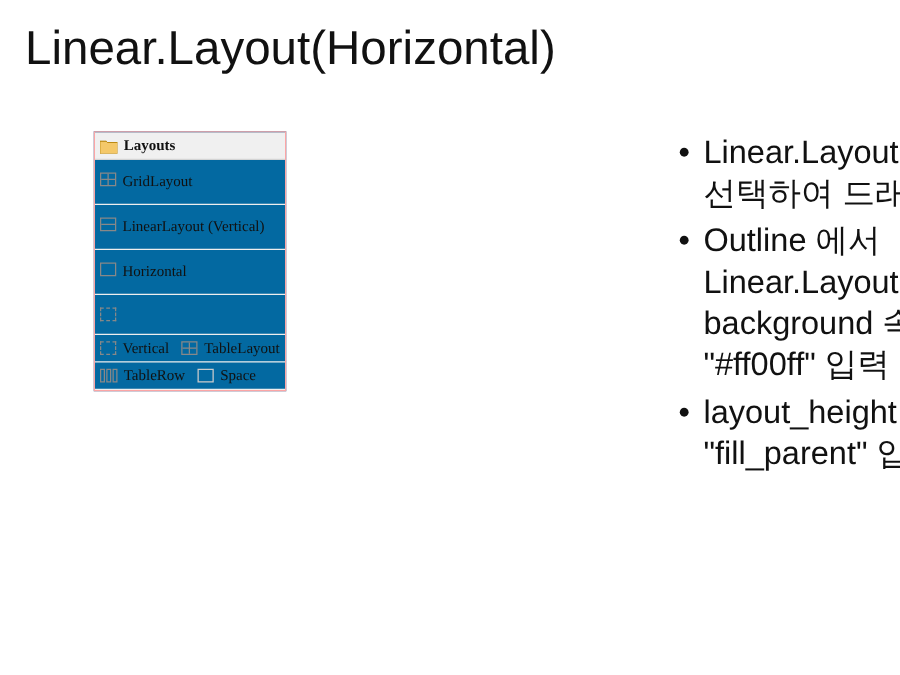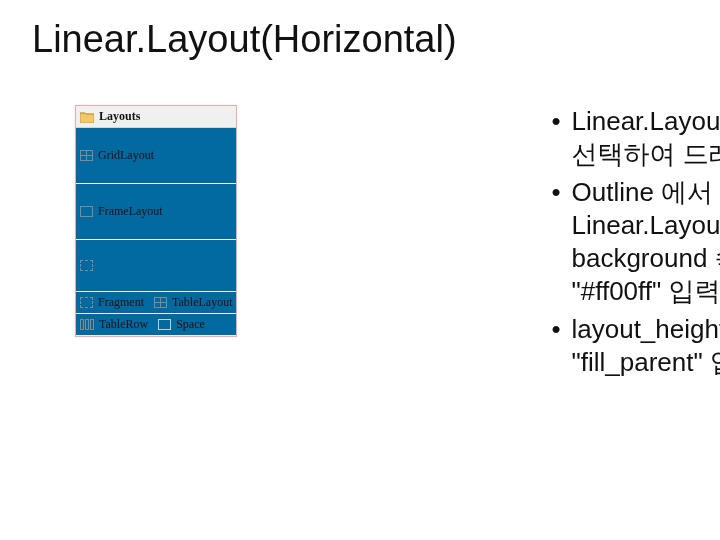--- a/index.html
+++ b/index.html
@@ -7,21 +7,21 @@
     width: 720px;
     height: 540px;
     background: #ffffff;
     font-family: "Malgun Gothic", Arial, sans-serif;
     color: #111;
     position: relative;
   }
   .title {
     position: absolute;
     top: 18px;
-    left: 32px;
+    left: 20px;
     font-size: 38px;
     font-weight: 400;
   }
   .content {
     position: absolute;
     top: 105px;
     left: 0;
     width: 720px;
     display: flex;
     flex-direction: row;
@@ -39,23 +39,22 @@
     display: flex;
     align-items: center;
     gap: 5px;
     padding: 3px 4px;
     background: #f0f0f0;
     border-bottom: 1px solid #d4d4d4;
     font-weight: bold;
   }
   .panel-row {
     display: flex;
-    align-items: center;
     gap: 5px;
-    padding: 20px 4px;
+    padding: 10px 4px;
     border-bottom: 1px solid #eee;
   }
   .panel-row:last-child { border-bottom: none; }
   .sub-row {
     display: inline-flex;
     align-items: center;
     gap: 5px;
   }
   .panel-split {
     display: flex;
@@ -118,31 +117,35 @@
           </svg>
       </span>
       <span>Layouts</span>
     </div>
 
     <div class="panel-row">
       <span class="box-icon grid-4"></span>
       <span>GridLayout</span>
     </div>
     <div class="panel-row">
+      <span class="box-icon split-h"></span>
+      <span>LinearLayout (Vertical)</span>
+    </div>
+    <div class="panel-row">
       <span class="box-icon"></span>
-      <span>FrameLayout</span>
+      <span>Horizontal</span>
     </div>
     <div class="panel-row">
       <span class="box-icon dashed"></span>
     </div>
 
     <div class="panel-split">
       <span class="sub-row">
         <span class="box-icon dashed"></span>
-        <span>Fragment</span>
+        <span>Vertical</span>
       </span>
       <span class="sub-row">
         <span class="box-icon grid-4"></span>
         <span>TableLayout</span>
       </span>
     </div>
     <div class="panel-split">
       <span class="sub-row">
         <span class="row-rects">
             <span></span>

